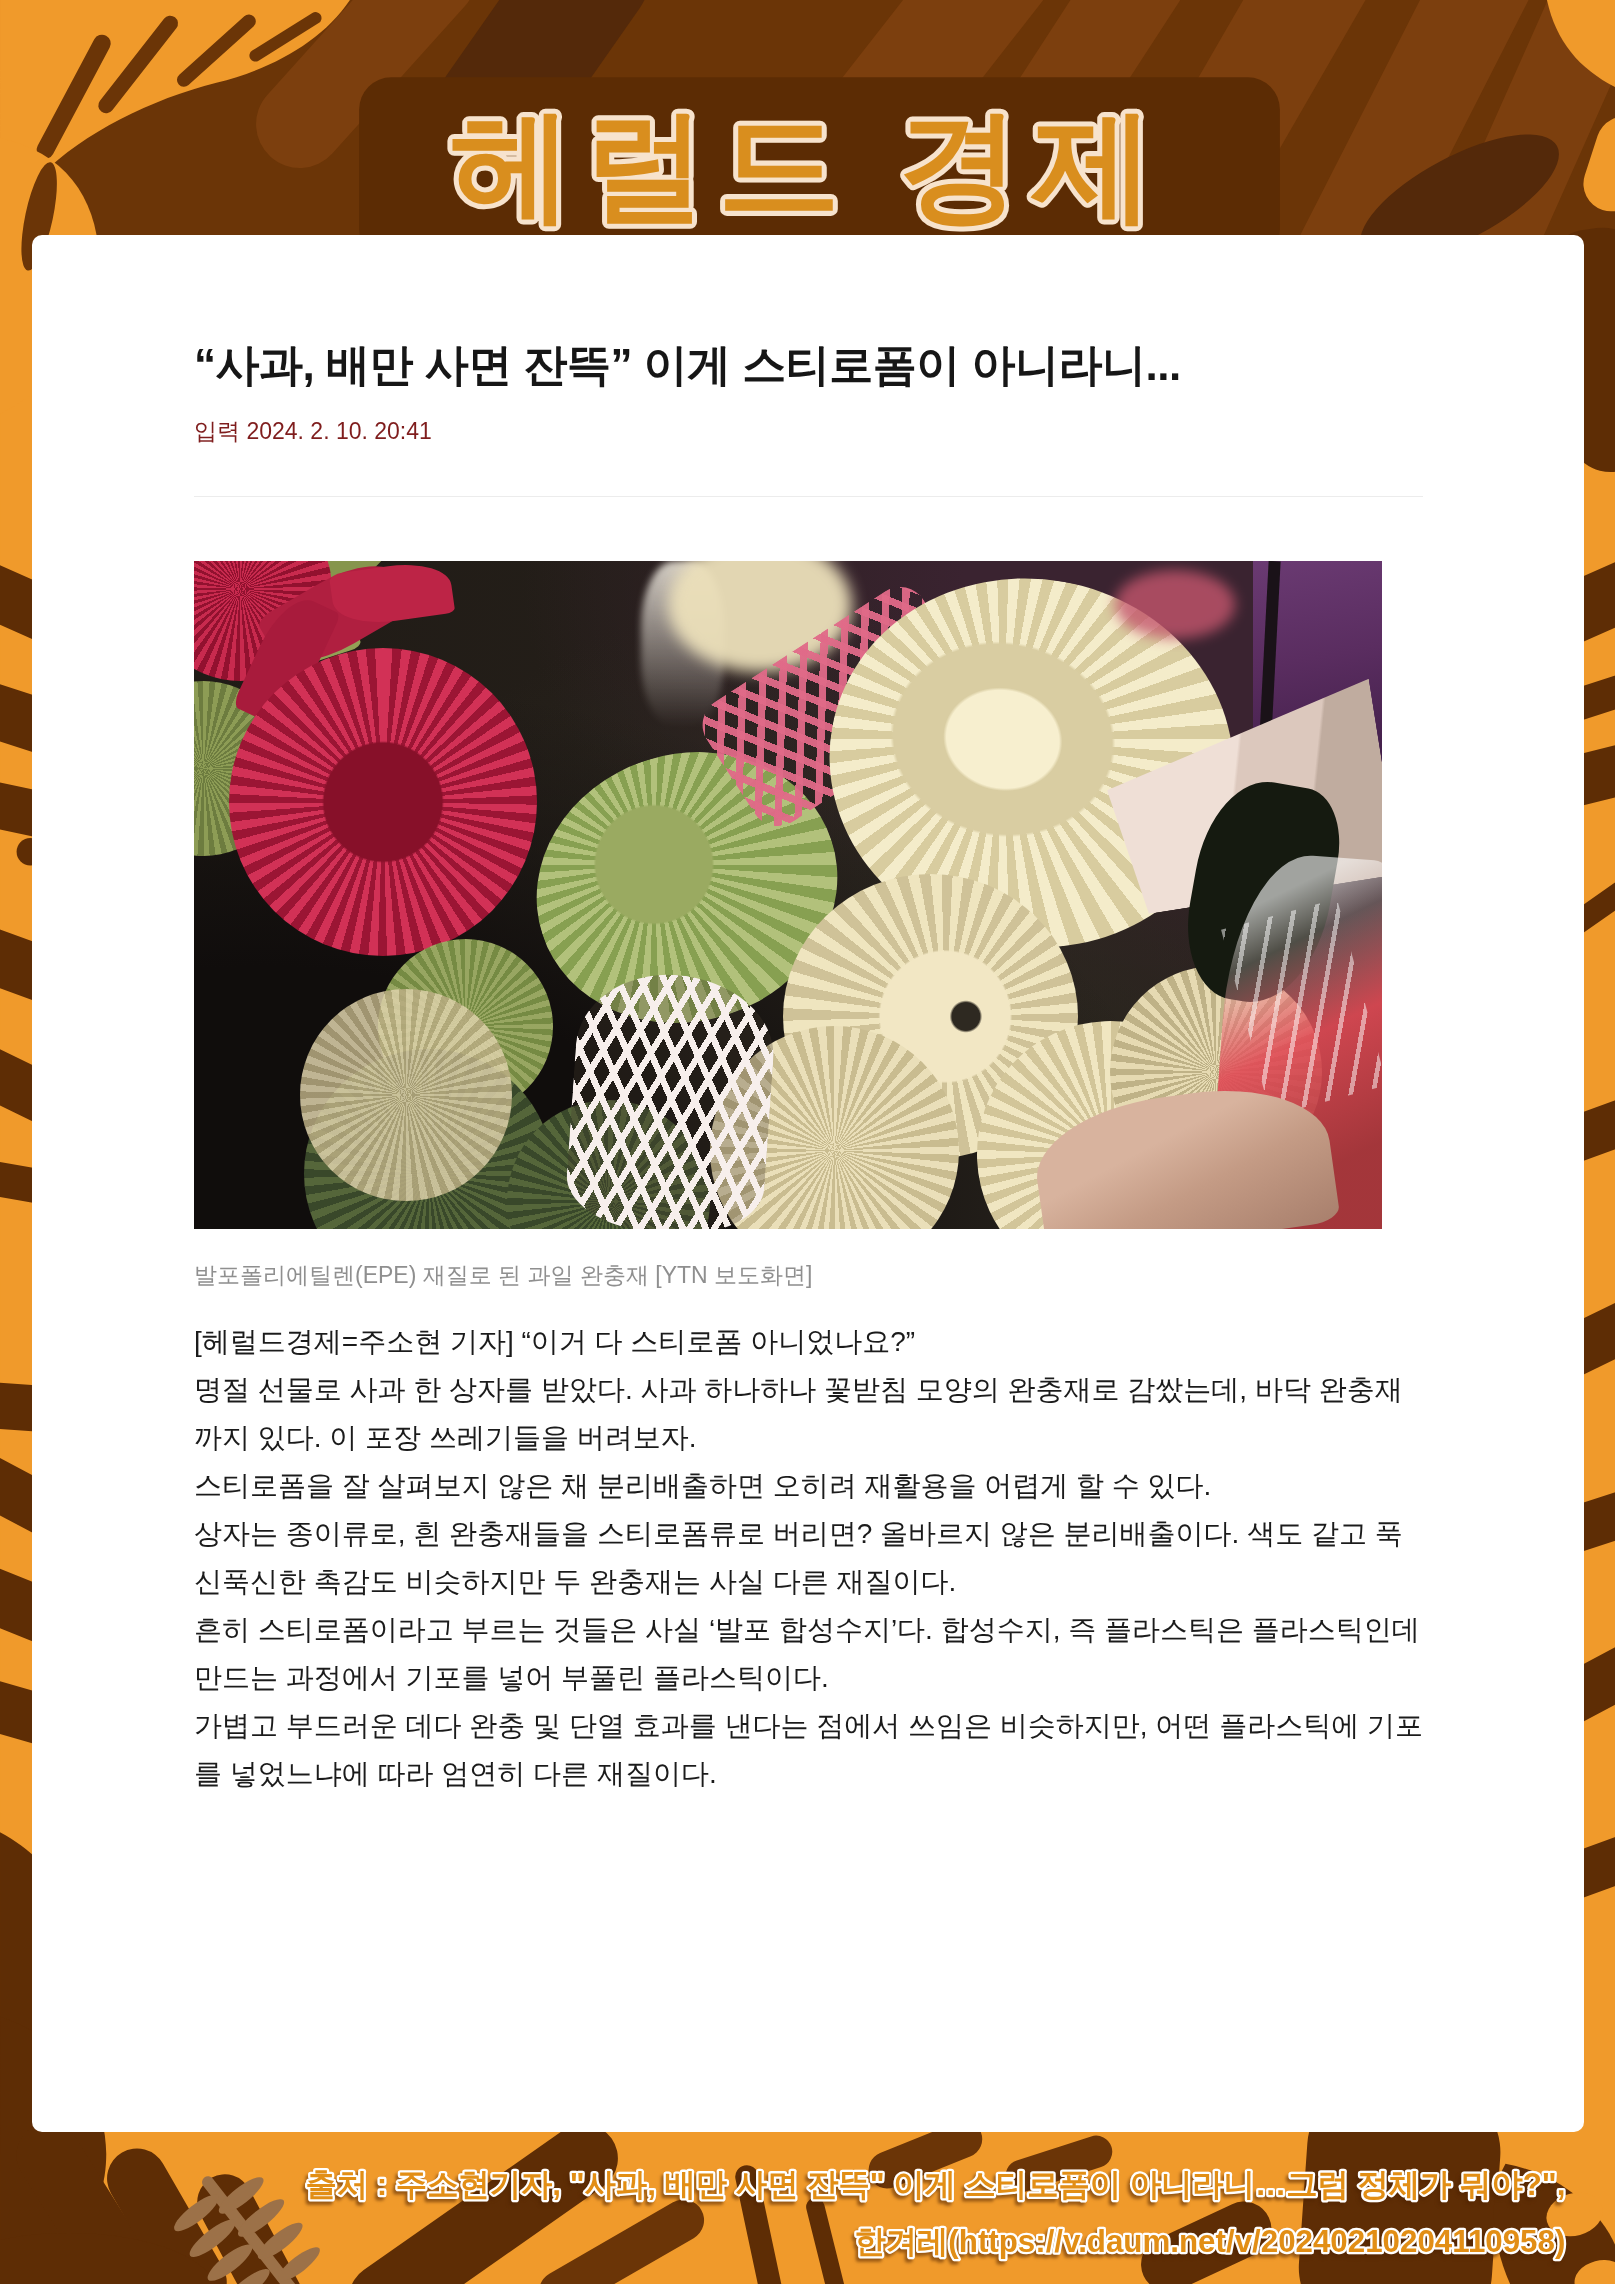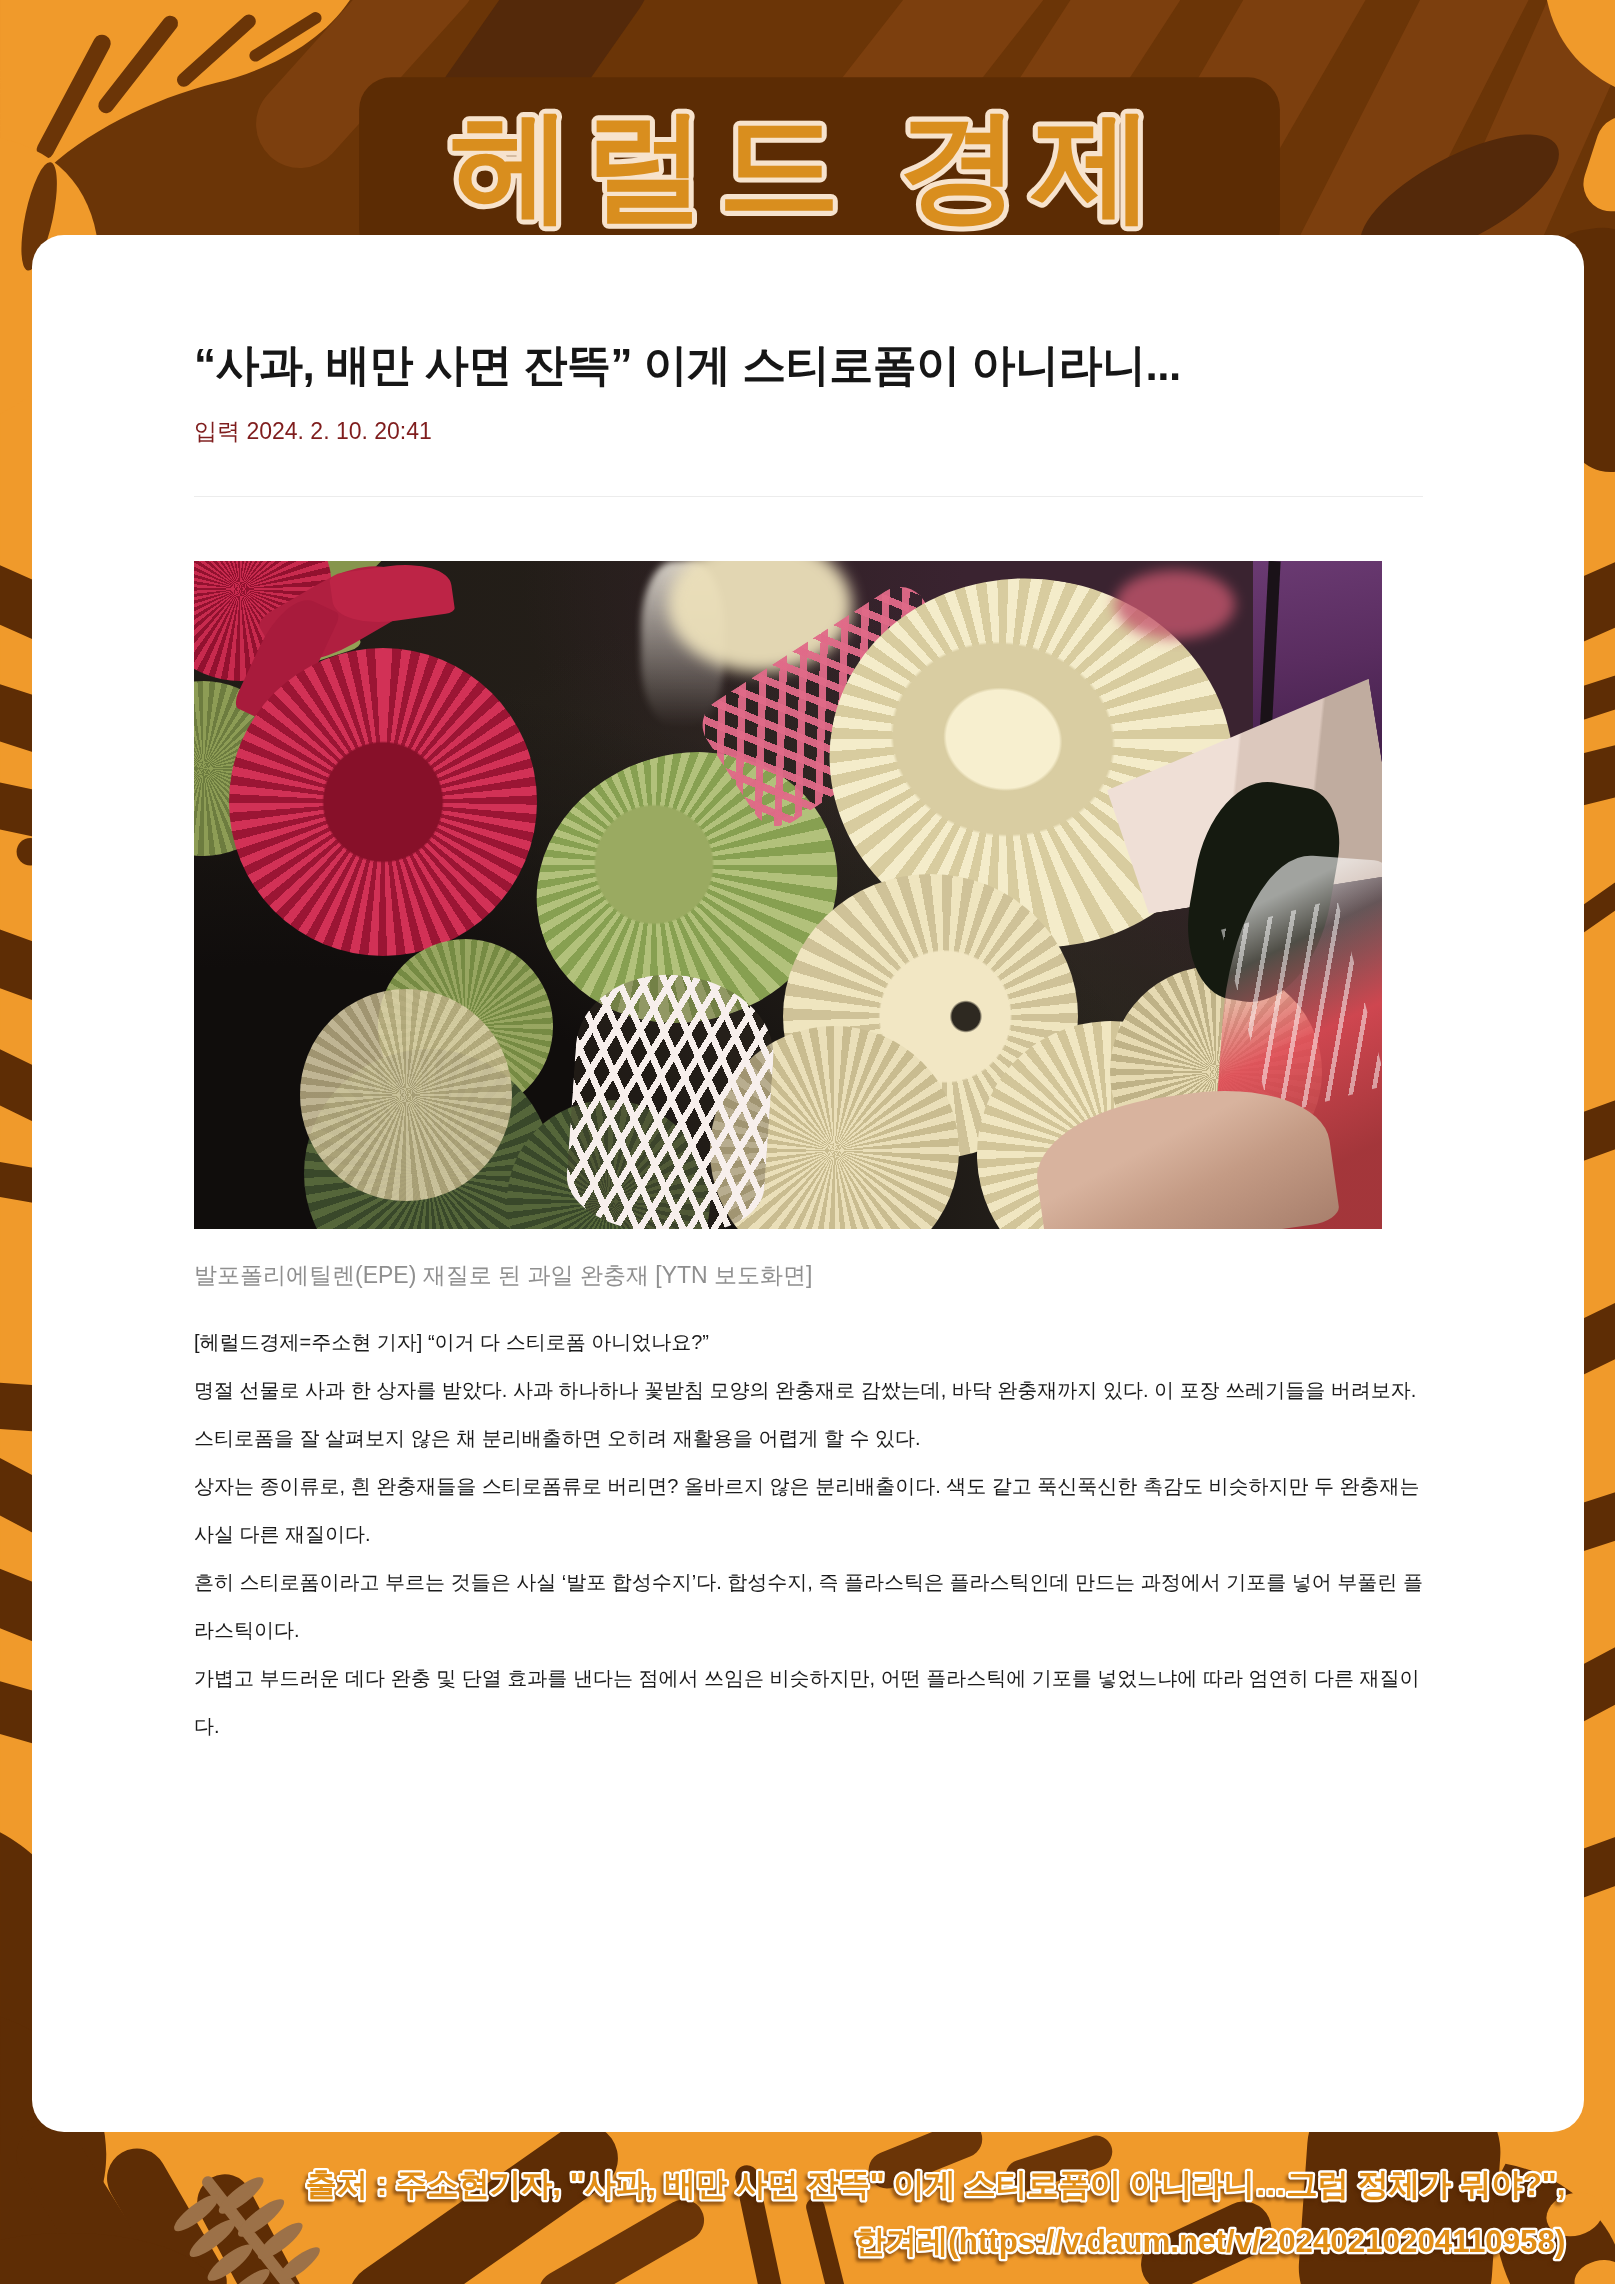--- a/index.html
+++ b/index.html
@@ -28,21 +28,21 @@
   .src-text{
     font-family:"Liberation Sans","DejaVu Sans",sans-serif;
     font-size:68px;font-weight:700;
     fill:#E28E15;stroke:#FFFFFF;stroke-width:10px;
     paint-order:stroke;stroke-linejoin:round;
     filter:drop-shadow(-5px 7px 4px rgba(80,35,0,0.55));
   }
 
   .card{
     position:absolute;left:32px;top:235px;width:1552px;height:1897px;
-    background:#FFFFFF;border-radius:32px;
+    background:#FFFFFF;border-radius:10px;
     padding:0 162px;box-sizing:border-box;
   }
   .title{
     margin:91px 0 0 0;
     font-size:44px;line-height:78px;font-weight:700;color:#161616;
     letter-spacing:-0.5px;
   }
   .title .tl{display:block;}
   .date{margin-top:14px;font-size:23px;line-height:26px;color:#7f1d1d;}
   .divider{margin:52px 0 0 0;border:none;border-top:1.8px solid #ECECEC;width:1229px;}
@@ -52,21 +52,21 @@
     background-image:
       radial-gradient(ellipse at 6% 96%, #100d0c 0 26%, rgba(16,13,12,0) 58%),
       radial-gradient(ellipse at 50% 118%, #2c2720 0 38%, rgba(44,39,32,0) 68%),
       radial-gradient(ellipse at 94% 2%, #3a2330 0 22%, rgba(58,35,48,0) 50%),
       linear-gradient(90deg,#201B16,#2A241D);
   }
   .ab{position:absolute;}
   .disc{position:absolute;border-radius:50%;}
   .leaf{position:absolute;border-radius:12% 50% 8% 50%;}
   .caption{margin-top:32px;font-size:23px;line-height:28.5px;color:#8F8F8F;}
-  .bodytext{margin-top:28.5px;font-size:20px;line-height:48px;color:#1B1B1B;width:1229px;}
+  .bodytext{margin-top:28.5px;font-size:28px;line-height:48px;color:#1B1B1B;width:1229px;}
   .bodytext p{margin:0;}
   .bodytext p + p{}
 </style>
 </head>
 <body>
 
 <div class="page">
 
   <svg class="bg-svg" viewBox="0 0 3510 4961" xmlns="http://www.w3.org/2000/svg" aria-hidden="true">
 

